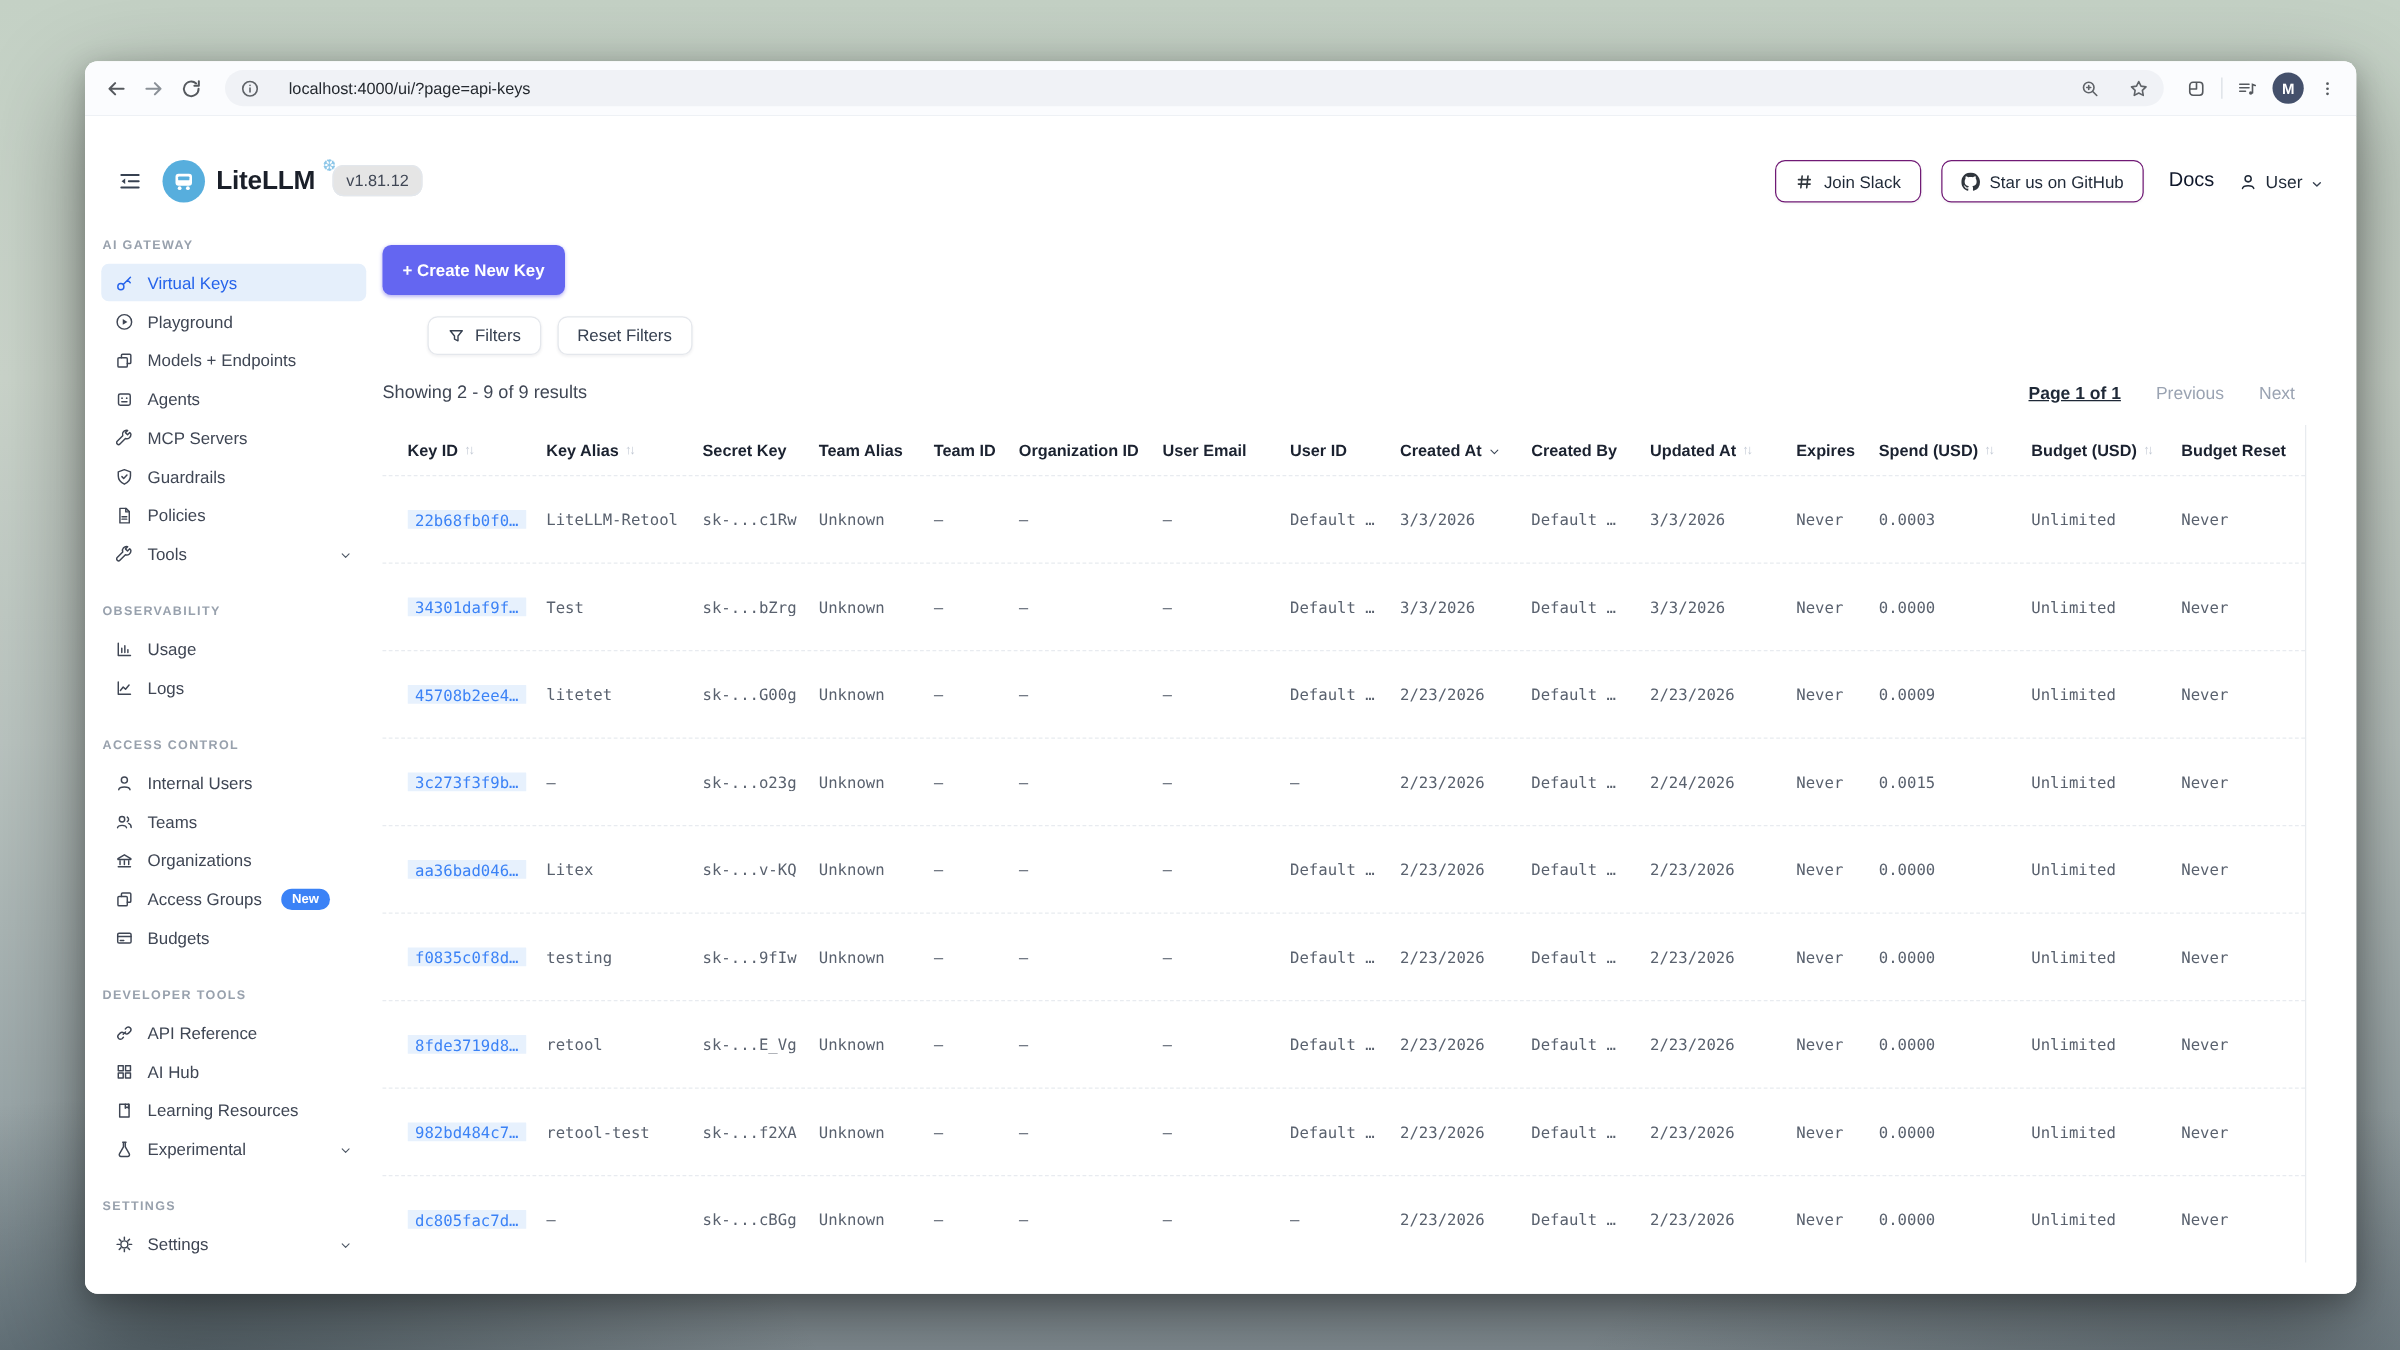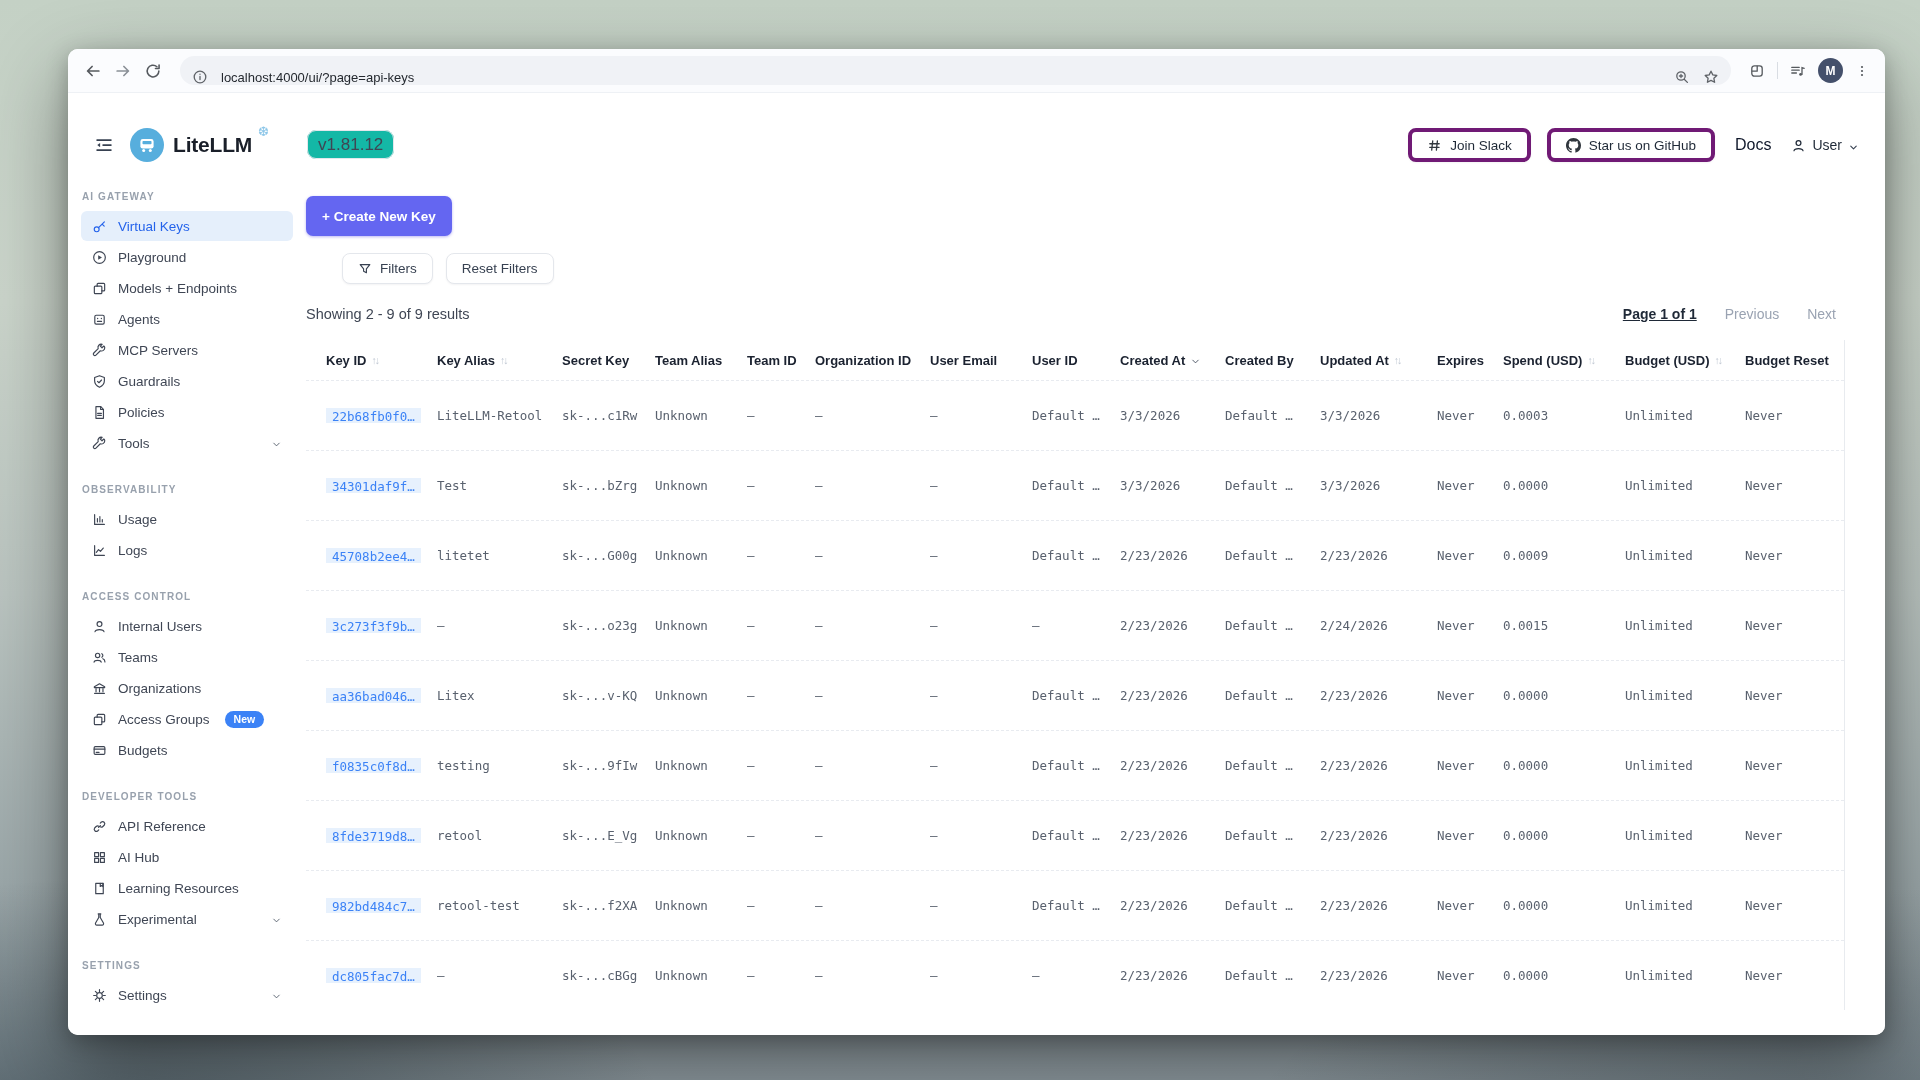--- a/index.html
+++ b/index.html
@@ -11,44 +11,44 @@
       radial-gradient(1000px 470px at 97% 110%, rgba(54,68,76,.58), rgba(54,68,76,0) 64%),
       linear-gradient(180deg,#c4d1c5 0%,#cbd5cb 28%,#bac4c0 55%,#9ba7a9 82%,#8e9aa0 100%);
   }
   .window{position:absolute;left:68px;top:49px;width:1817px;height:986px;border-radius:10px;background:#fff;
     box-shadow:0 30px 80px rgba(0,0,0,.42),0 6px 22px rgba(0,0,0,.25);}
   
   .toolbar{position:absolute;top:0;left:0;right:0;height:44px;background:#fbfcfe;border-radius:10px 10px 0 0;
     display:flex;align-items:center;padding:0 16px;gap:12px;border-bottom:1px solid #eef1f5;box-sizing:border-box;}
   .nav-ic{width:18px;height:18px;color:#55595e;flex:0 0 auto;}
   .nav-ic svg{width:100%;height:100%;}
-  .omnibox{flex:1;height:29px;border-radius:15px;background:#f0f2f6;display:flex;align-items:flex-end;
-    padding:0 12px;gap:13px;margin:0 6px;}
+  .omnibox{flex:1;height:29px;border-radius:15px;background:#f0f2f6;display:flex;align-items:center;
+    padding:0 12px;gap:23px;margin:0 6px;}
   .url-text{font-size:13px;color:#24292f;}
   .omni-spacer{flex:1;}
   .omni-ic{width:16px;height:16px;color:#5f6368;}
   .omni-ic svg{width:100%;height:100%;}
   .tb-divider{width:1px;height:17px;background:#d9dde3;}
   .avatar{width:25px;height:25px;border-radius:50%;background:#44506b;color:#fff;font-size:12px;font-weight:700;
     display:flex;align-items:center;justify-content:center;}
   .tab-grid{position:absolute;top:66px;left:13px;width:13px;height:13px;color:#6b7280;}
   .tab-grid svg{width:100%;height:100%;}
   
   .app{position:absolute;top:44px;left:0;right:0;bottom:0;background:#fff;border-radius:0 0 10px 10px;overflow:hidden;}
   .app-header{position:absolute;top:30px;left:0;right:0;height:44px;display:flex;align-items:center;padding:0 26px;box-sizing:border-box;}
   .collapse-btn{width:20px;height:20px;color:#374151;}
   .collapse-btn svg{width:100%;height:100%;}
   .logo-circle{width:34px;height:34px;border-radius:50%;background:#57aedd;display:flex;align-items:center;justify-content:center;margin-left:16px;flex:0 0 auto;}
   .logo-circle svg{width:24px;height:24px;}
   .brand{font-size:21px;font-weight:700;color:#1a1f29;margin-left:9px;letter-spacing:-.2px;}
   .version-wrap{position:relative;margin-left:14px;}
-  .version-badge{border:1px solid #e3e7ec;border-radius:9px;padding:4px 10px;font-size:17px;color:#3f4654;background:#14b8a6;margin-left:41px;}
+  .version-badge{border:1px solid #e3e7ec;border-radius:9px;padding:4px 10px;font-size:13px;color:#3f4654;background:#e5e5e5;}
   .confetti{position:absolute;top:-11px;left:-8px;color:#8cc6e8;font-size:13px;}
   .hdr-right{margin-left:auto;display:flex;align-items:center;gap:16px;}
-  .hdr-btn{display:flex;align-items:center;gap:8px;height:34px;padding:0 15px;border:4px solid #701a75;border-radius:8px;
+  .hdr-btn{display:flex;align-items:center;gap:8px;height:34px;padding:0 15px;border:1px solid #701a75;border-radius:8px;
     background:#fff;font-size:13.5px;font-weight:500;color:#1f2937;box-shadow:0 1px 2px rgba(16,24,40,.05);cursor:pointer;}
   .hdr-btn .bic{width:15px;height:15px;color:#30363d;}
   .hdr-btn .bic svg{width:100%;height:100%;}
   .docs-link{font-size:16px;color:#0f172a;margin:0 4px;}
   .user-menu{display:flex;align-items:center;gap:6px;font-size:14px;color:#1f2937;}
   .user-menu .bic{width:15px;height:15px;color:#1f2937;}
   .user-menu .bic svg{width:100%;height:100%;}
   .chev-sm{width:11px;height:11px;color:#374151;}
   .chev-sm svg{width:100%;height:100%;}
   

